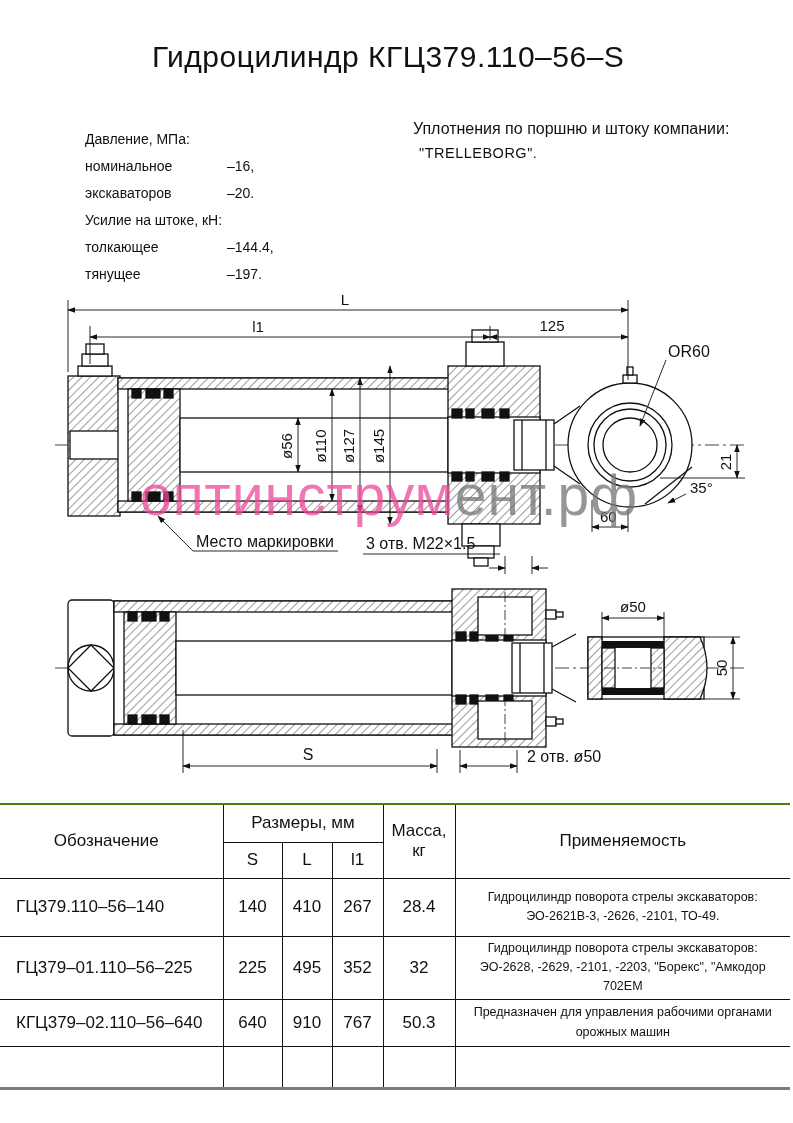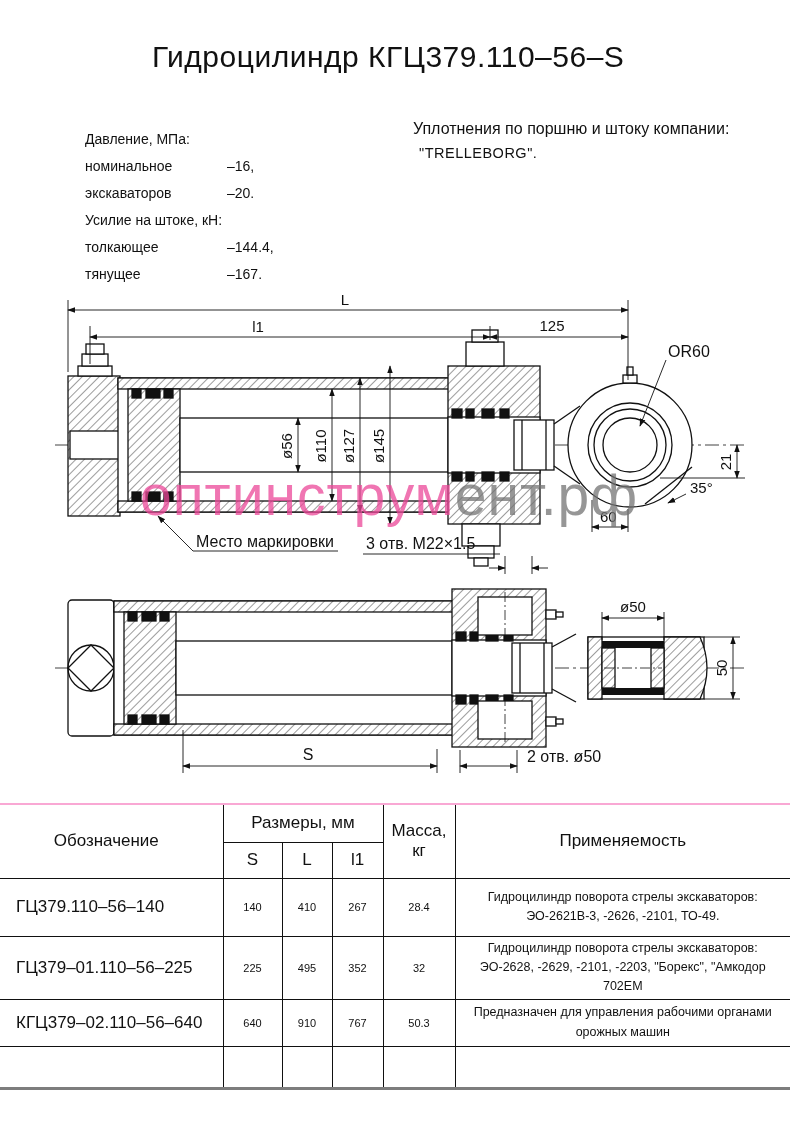--- a/index.html
+++ b/index.html
@@ -18,43 +18,43 @@
   #seals{left:413px;top:120px;font-size:16px;}
   #seals .l2{font-size:14.5px;margin-top:7px;margin-left:6px;letter-spacing:.5px;}
   
   #wm{left:140px;top:462px;font-size:57px;letter-spacing:1px;opacity:.75;white-space:nowrap;z-index:5;}
   
   #drw{left:0;top:288px;z-index:1;}
   svg text{font-family:"Liberation Sans",sans-serif;font-size:15px;fill:#111;}
   svg text.big{font-size:16px;}
   
   #spec-table{left:-10px;top:803px;width:800px;border-collapse:collapse;table-layout:fixed;z-index:4;background:transparent;}
-  #spec-table td{border:1px solid #111;text-align:center;font-size:11px;padding:0;overflow:hidden;}
+  #spec-table td{border:1px solid #111;text-align:center;font-size:17px;padding:0;overflow:hidden;}
   #spec-table tr.hdr td{font-size:17px;}
   #spec-table td.desig{text-align:left;padding-left:26px;font-size:17px;white-space:nowrap;}
   #spec-table td.app{font-size:12.5px;line-height:1.55;padding:2px 16px;}
   #spec-table td:first-child{border-left:0;}
   #spec-table td:last-child{border-right:0;}
-  #spec-table tr:first-child td{border-top:2px solid #f9a8d4;text-align:center;}
+  #spec-table tr:first-child td{border-top:2px solid #4d7c0f;text-align:center;}
   #spec-table tr.empty td{border-bottom:3px solid #7d7d7d;height:40px;}
   #wm .p1{color:#ec4899;}
   #wm .p2{color:#737373;}
 </style>
 </head>
 <body>
 
 <div class="abs" id="title">Гидроцилиндр КГЦ379.110–56–S</div>
 
 <div class="abs" id="specs">
   <div class="spec-row"><span class="lab">Давление, МПа:</span><span></span></div>
   <div class="spec-row"><span class="lab">номинальное</span><span>–16,</span></div>
   <div class="spec-row"><span class="lab">экскаваторов</span><span>–20.</span></div>
   <div class="spec-row"><span class="lab">Усилие на штоке, кН:</span><span></span></div>
   <div class="spec-row"><span class="lab">толкающее</span><span>–144.4,</span></div>
-  <div class="spec-row"><span class="lab">тянущее</span><span>–167.</span></div>
+  <div class="spec-row"><span class="lab">тянущее</span><span>–197.</span></div>
 </div>
 
 <div class="abs" id="seals">
   <div>Уплотнения по поршню и штоку компании:</div>
   <div class="l2">"TRELLEBORG".</div>
 </div>
 
 <svg class="abs" id="drw" width="793" height="502" viewBox="0 288 793 502" xmlns="http://www.w3.org/2000/svg">
   <defs>
     <pattern id="hat" width="6" height="6" patternUnits="userSpaceOnUse" patternTransform="rotate(45)">

